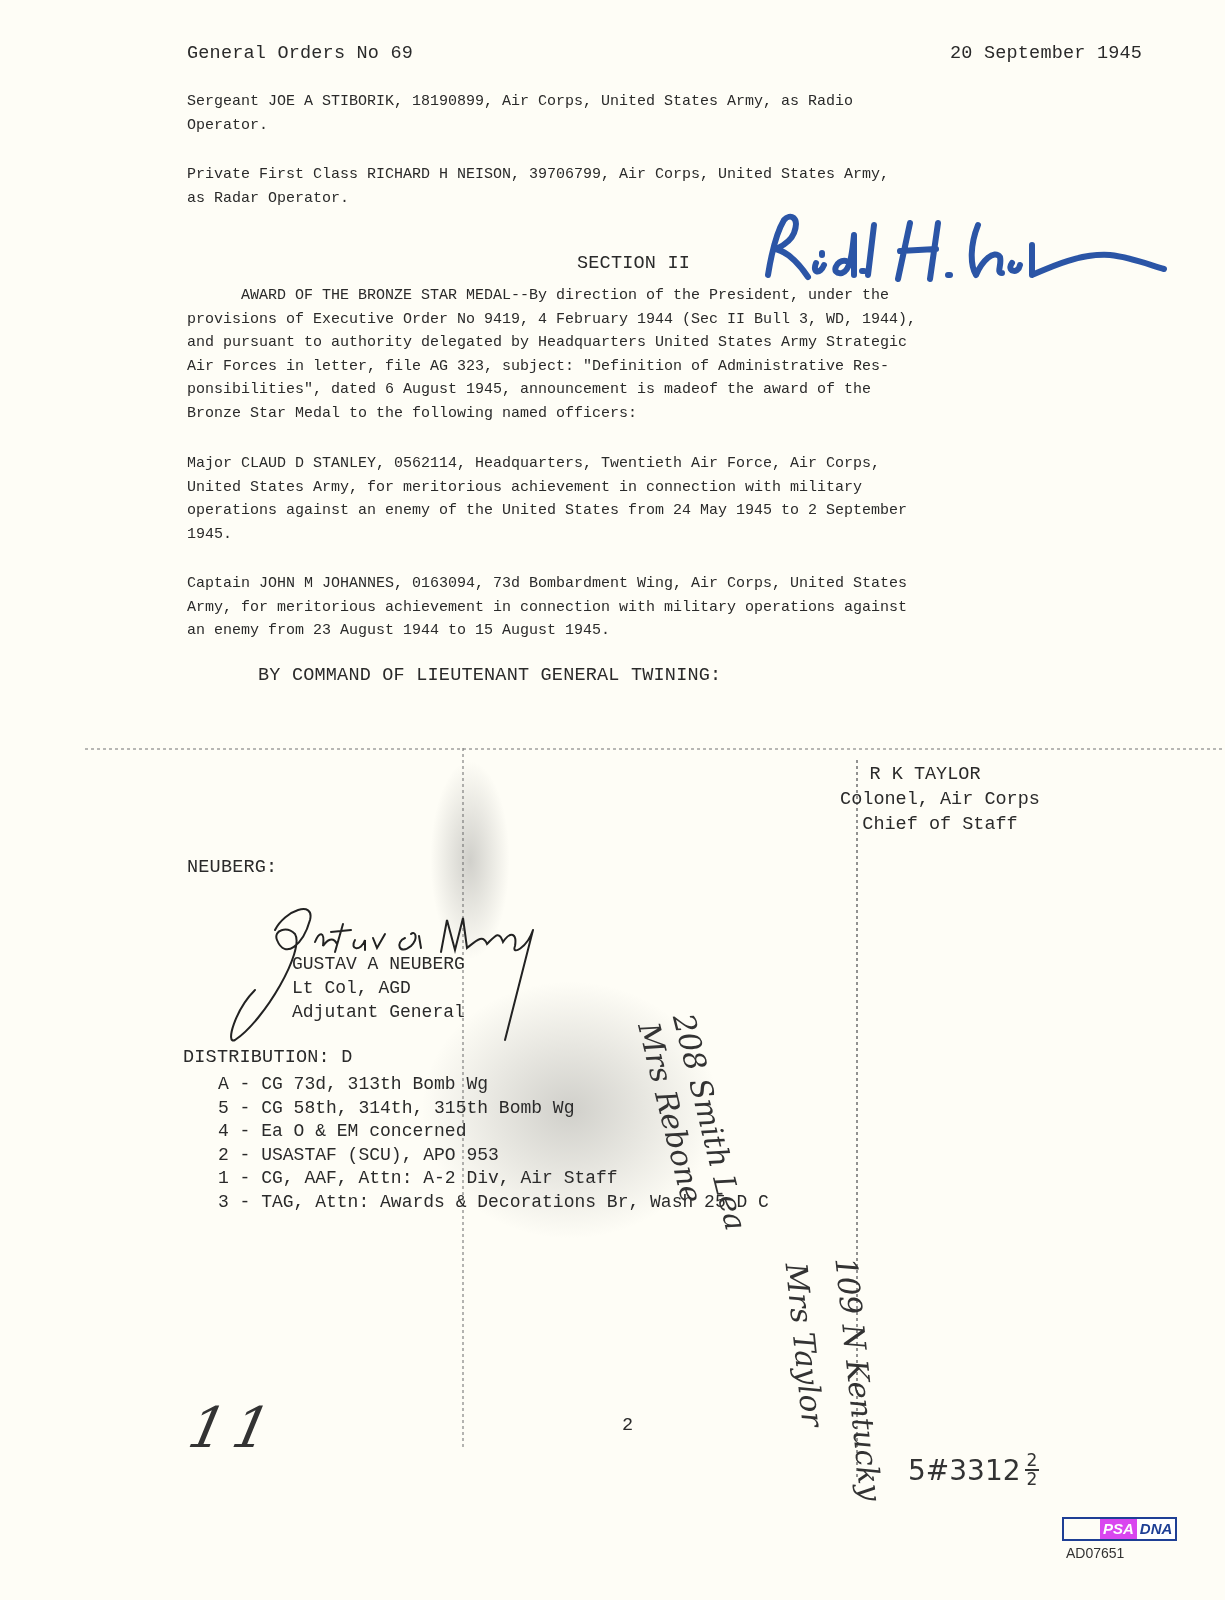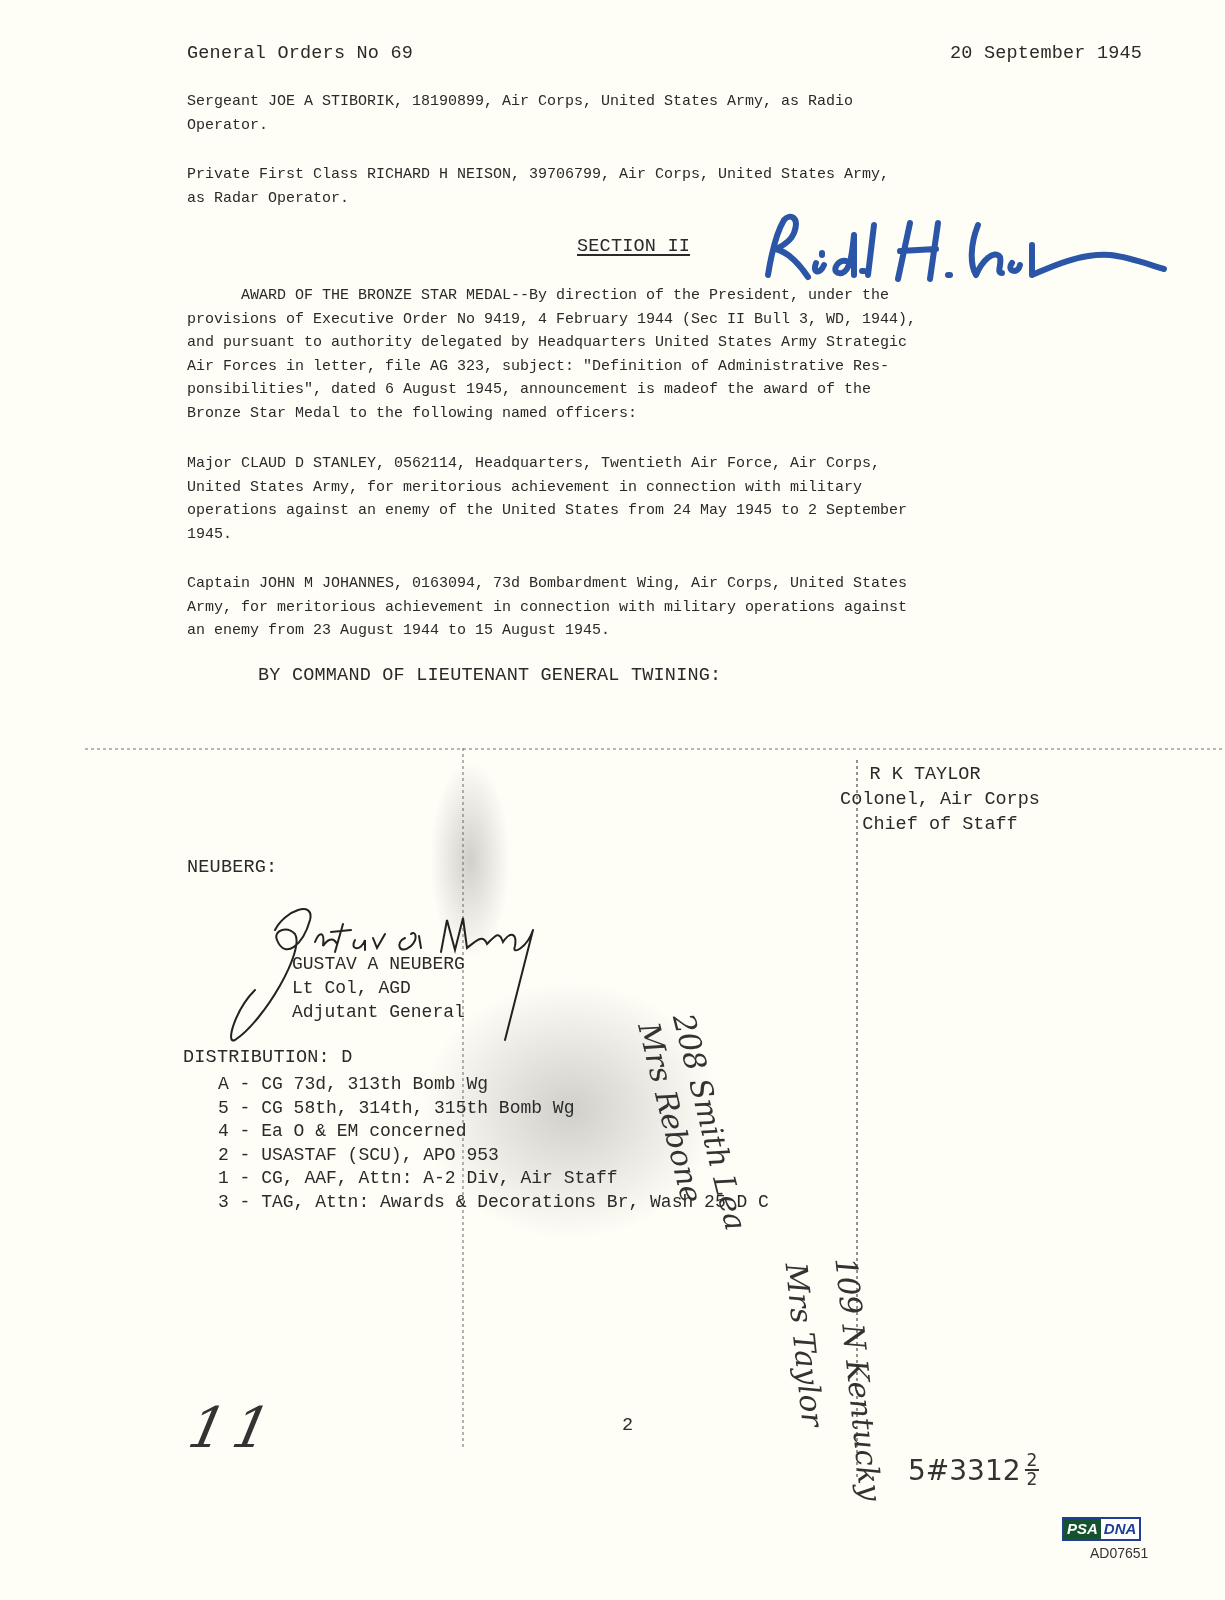--- a/index.html
+++ b/index.html
@@ -5,30 +5,30 @@
   html, body { margin: 0; padding: 0; }
   body {
     width: 1225px; height: 1600px; position: relative; overflow: hidden;
     background: #fefdf6;
     font-family: "Liberation Mono", "DejaVu Sans Mono", monospace;
     color: #2a2a2a;
   }
   .t { position: absolute; font-size: 18.5px; line-height: 23.5px; white-space: pre; letter-spacing: 0.2px; }
   .para { position: absolute; left: 187px; width: 960px; font-size: 15px; line-height: 23.5px; }
   .para div { white-space: pre; }
-  .u { text-decoration: underline; text-decoration-thickness: 2px; text-underline-offset: 3px; }
+  .u { text-decoration-thickness: 2px; text-underline-offset: 3px; margin-top: 17px; }
   .hand { font-family: "DejaVu Serif", serif; font-style: italic; color: #333; position: absolute; white-space: nowrap; }
   .fold-h { position: absolute; left: 85px; top: 748px; width: 1140px; height: 2px; background: repeating-linear-gradient(90deg, #888 0 3px, transparent 3px 6px); opacity: .6; }
   .fold-v { position: absolute; width: 2px; background: repeating-linear-gradient(180deg, #777 0 3px, transparent 3px 6px); opacity: .55; }
   .smudge { position: absolute; border-radius: 50%; background: radial-gradient(ellipse, rgba(90,90,90,.28), rgba(90,90,90,0) 70%); }
   .psa { position: absolute; left: 1062px; top: 1517px; display: flex; border: 2px solid #1e3f95; height: 20px; }
   .psa span { font-family: "Liberation Sans", sans-serif; font-weight: bold; font-style: italic; font-size: 15px; line-height: 20px; padding: 0 3px; }
-  .psa .a { background: #14532d; color: #fff; }
+  .psa .a { background: #d946ef; color: #fff; margin-left: 36px; }
   .psa .b { background: #fff; color: #1e3f95; }
-  .cert { position: absolute; left: 1066px; top: 1545px; font-family: "Liberation Sans", sans-serif; font-size: 14px; color: #333; margin-left: 24px; }
+  .cert { position: absolute; left: 1066px; top: 1545px; font-family: "Liberation Sans", sans-serif; font-size: 14px; color: #333; }
 </style>
 </head>
 <body>
 
 <div class="fold-h"></div>
 <div class="fold-v" style="left:462px; top:748px; height:700px;"></div>
 <div class="fold-v" style="left:856px; top:760px; height:720px; opacity:.8;"></div>
 <div class="smudge" style="left:420px; top:980px; width:300px; height:260px;"></div>
 <div class="smudge" style="left:430px; top:760px; width:80px; height:200px;"></div>
 

